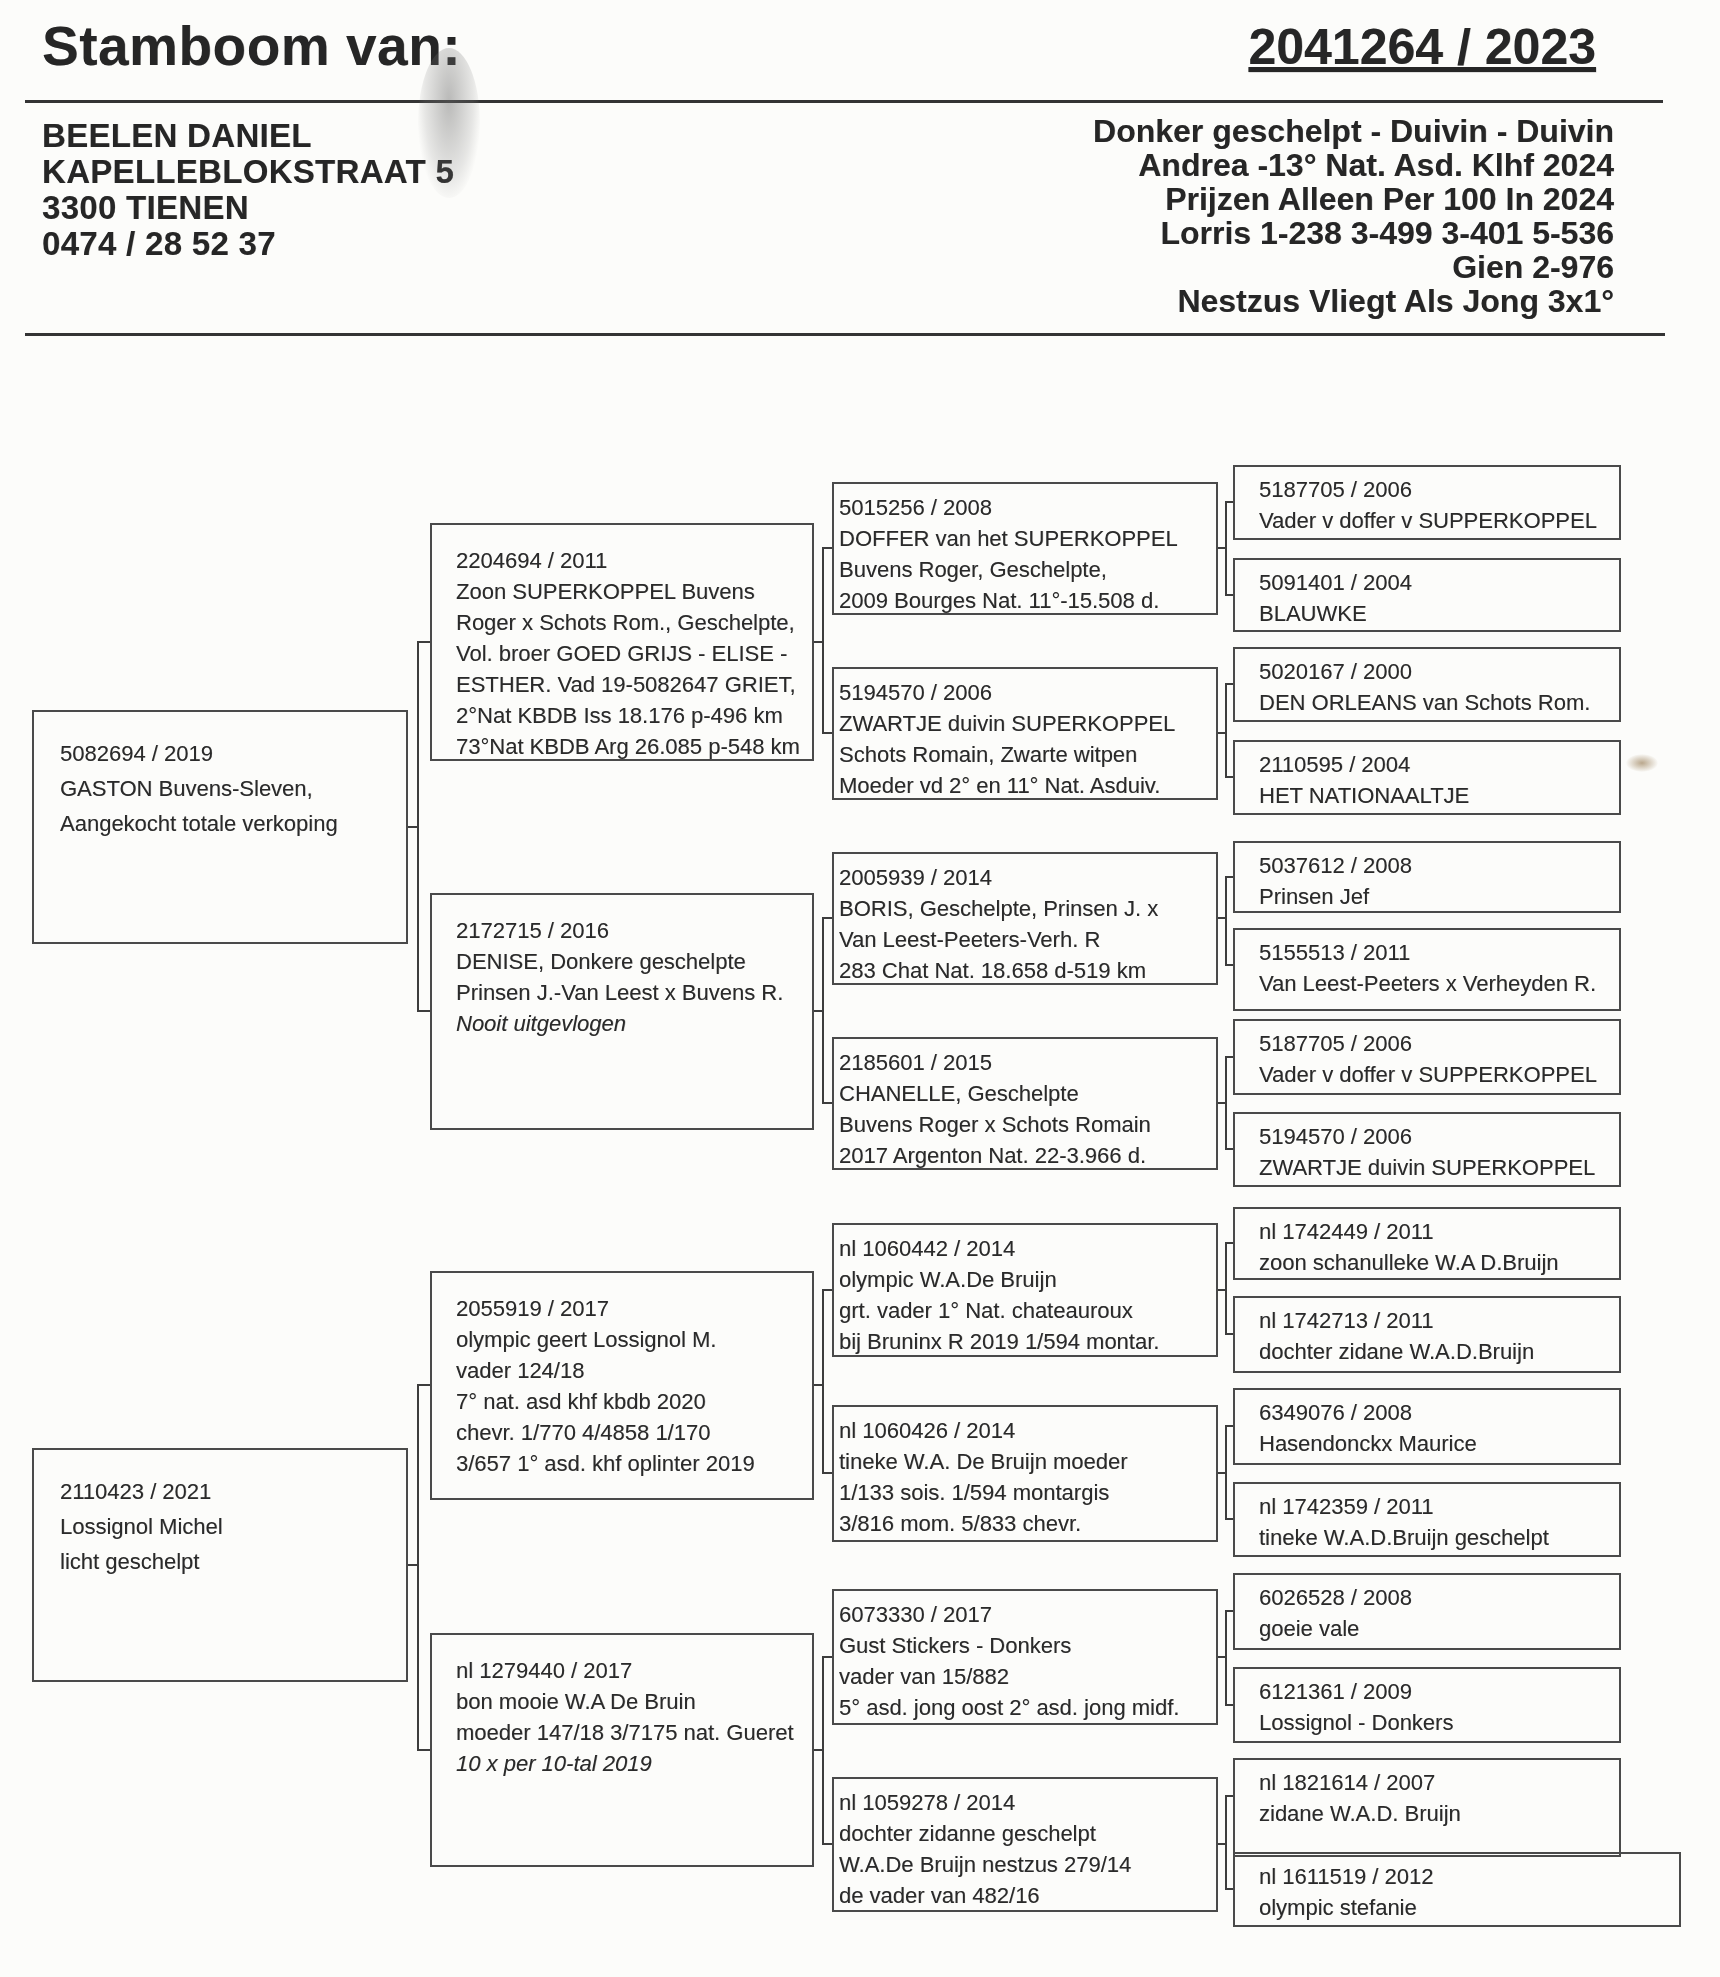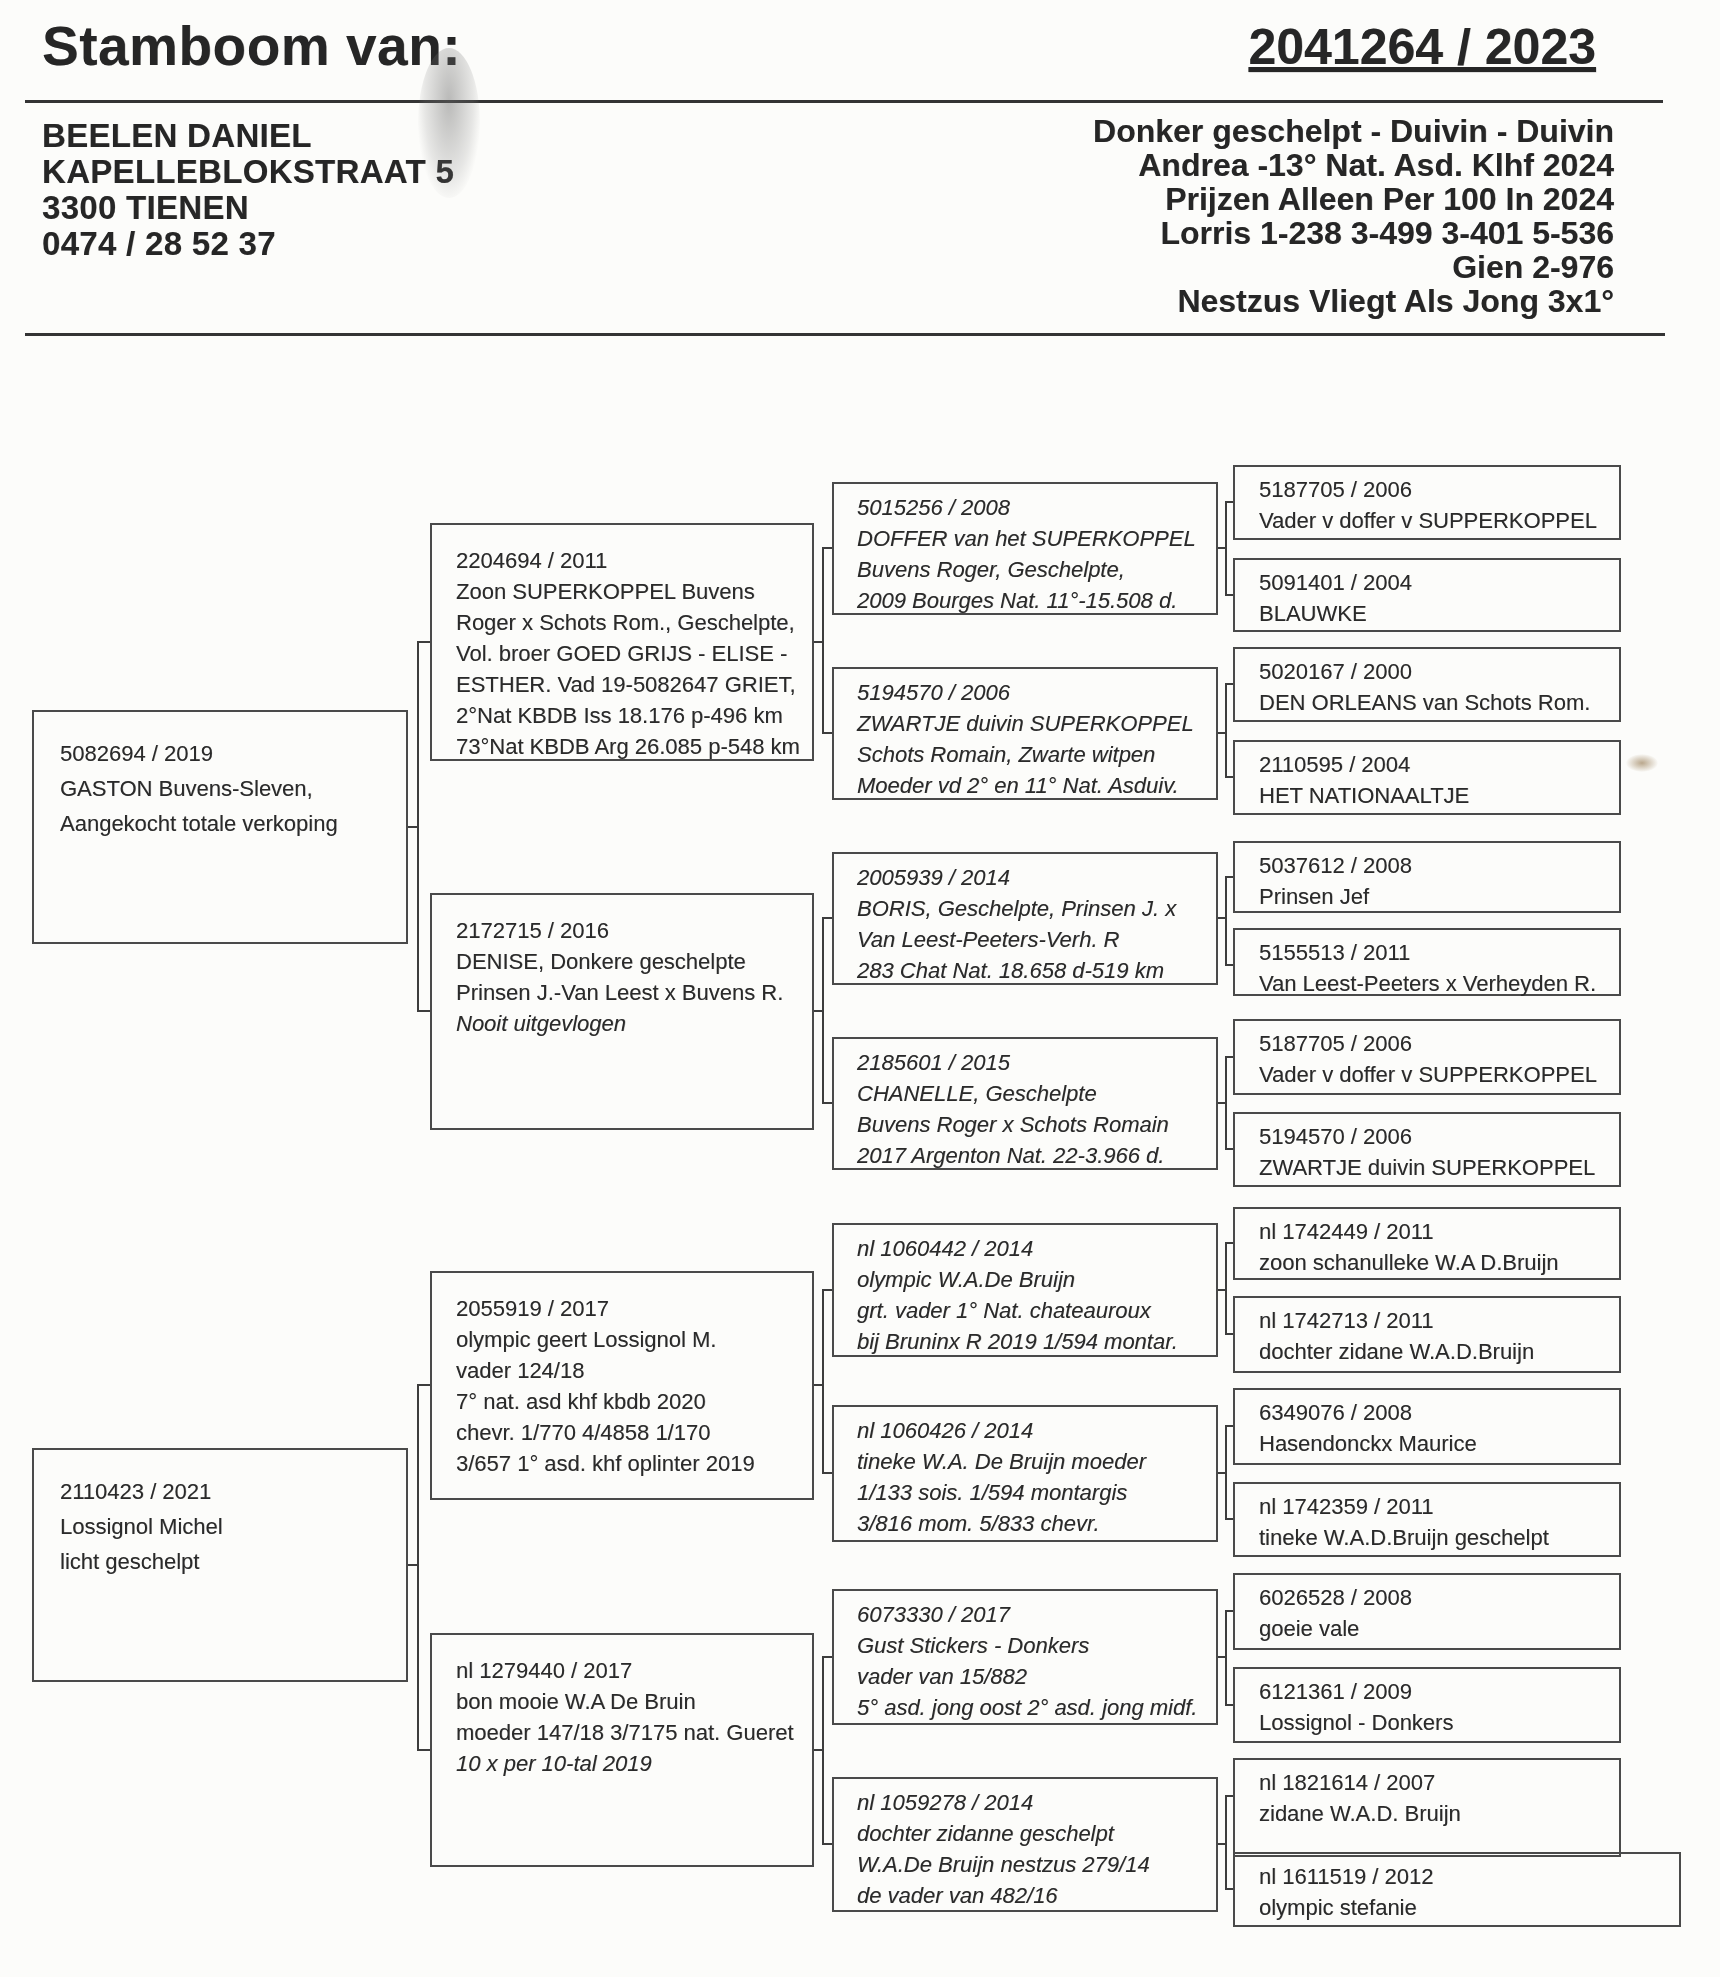--- a/index.html
+++ b/index.html
@@ -20,21 +20,21 @@
   .birdinfo { position: absolute; left: 700px; top: 114px; width: 914px; text-align: right; font-size: 32px; font-weight: bold; line-height: 34px; }
   .tree { position: absolute; left: 0; top: 0; width: 1720px; height: 1977px; }
   .pbox {
     position: absolute; box-sizing: border-box;
     border: 2px solid #4a4a4a; background: transparent;
     font-size: 22px; color: #2a2a2a;
   }
   .pbox > div { white-space: nowrap; }
   .g1 { padding: 24px 0 0 26px; line-height: 35px; }
   .g2 { padding: 20px 0 8px 24px; line-height: 31px; }
-  .g3 { padding: 8px 0 0 23px;  line-height: 31px; font-style: italic; }
+  .g3 { padding: 8px 0 0 5px;  line-height: 31px; }
   .g4 { padding: 7px 0 0 24px;  line-height: 31px; }
   .it { font-style: italic; }
   .cline { position: absolute; background: #3d3d3d; }
   .smudge1 { position: absolute; left: 418px; top: 48px; width: 62px; height: 150px;
     background: radial-gradient(ellipse at 50% 35%, rgba(105,105,105,0.45), rgba(130,130,130,0.18) 55%, transparent 75%);
     border-radius: 50%; }
   .smudge2 { position: absolute; left: 1626px; top: 754px; width: 32px; height: 18px;
     background: radial-gradient(ellipse, rgba(150,122,82,0.65), transparent 72%);
     border-radius: 50%; }
 </style>
@@ -170,21 +170,21 @@
         <div>DEN ORLEANS van Schots Rom.</div>
       </div>
     <div class="pbox g4" style="left:1233px;top:740px;width:388px;height:75px">
         <div>2110595 / 2004</div>
         <div>HET NATIONAALTJE</div>
       </div>
     <div class="pbox g4" style="left:1233px;top:841px;width:388px;height:72px">
         <div>5037612 / 2008</div>
         <div>Prinsen Jef</div>
       </div>
-    <div class="pbox g4" style="left:1233px;top:928px;width:388px;height:68px">
+    <div class="pbox g4" style="left:1233px;top:928px;width:388px;height:83px">
         <div>5155513 / 2011</div>
         <div>Van Leest-Peeters x Verheyden R.</div>
       </div>
     <div class="pbox g4" style="left:1233px;top:1019px;width:388px;height:76px">
         <div>5187705 / 2006</div>
         <div>Vader v doffer v SUPPERKOPPEL</div>
       </div>
     <div class="pbox g4" style="left:1233px;top:1112px;width:388px;height:75px">
         <div>5194570 / 2006</div>
         <div>ZWARTJE duivin SUPERKOPPEL</div>

